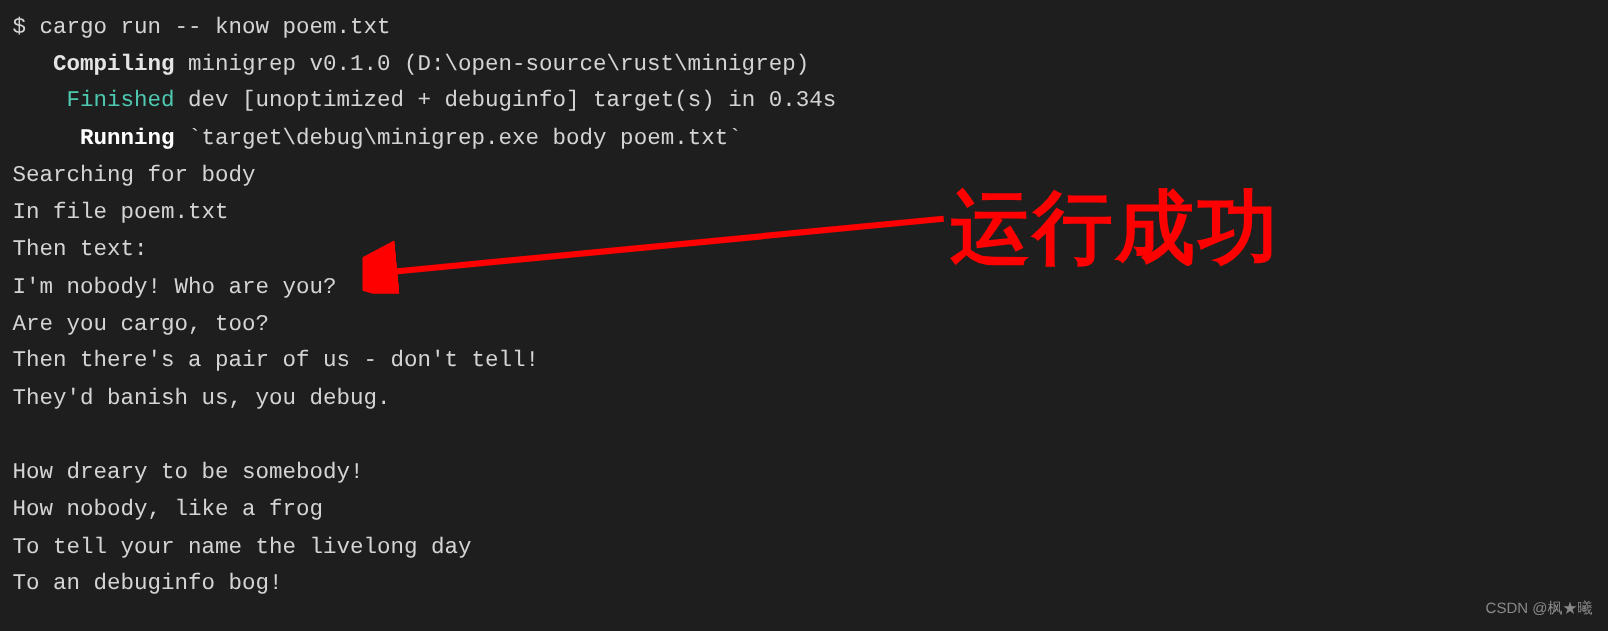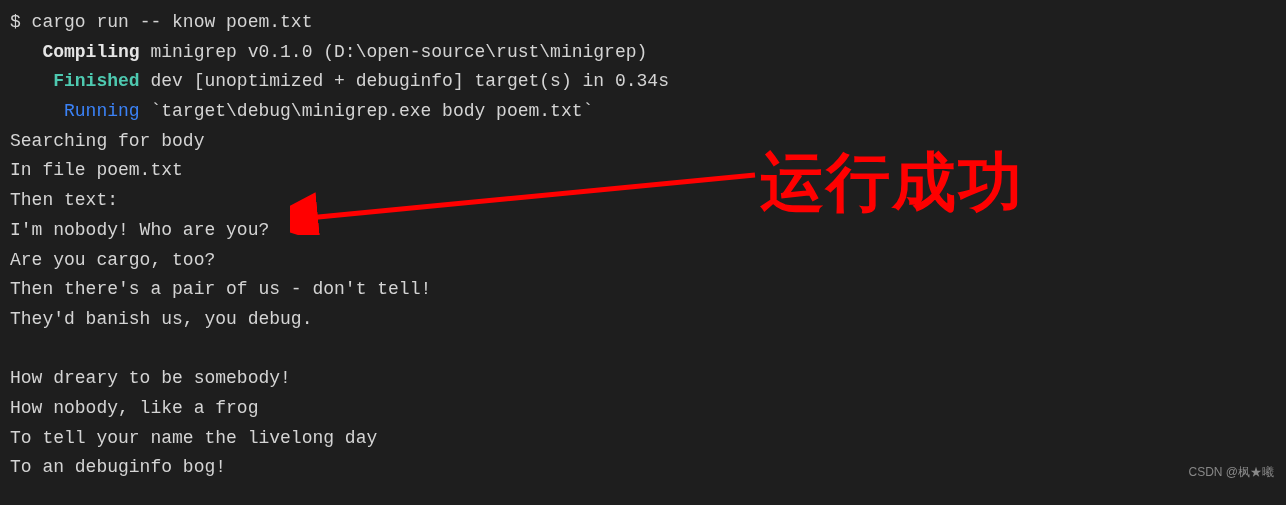--- a/index.html
+++ b/index.html
@@ -24,46 +24,46 @@
     }
     .prompt {
       color: #d4d4d4;
     }
     .compiling {
       color: #e5e5e5;
       font-weight: bold;
     }
     .finished {
       color: #4ec9b0;
-      font-weight: bold;
+      font-weight: normal;
     }
     .running {
-      color: #3b82f6;
-      font-weight: normal;
+      color: #ffffff;
+      font-weight: bold;
       text-align: center;
     }
     .annotation {
       position: absolute;
       top: 130px;
       left: 760px;
       color: #ff0000;
       font-family: 'Microsoft YaHei', 'SimHei', sans-serif;
       font-size: 64px;
       font-weight: bold;
       letter-spacing: 2px;
     }
     .arrow-svg {
       position: absolute;
       top: 155px;
       left: 290px;
       pointer-events: none;
     }
     .watermark {
       position: absolute;
-      bottom: 22px;
+      bottom: 8px;
       right: 12px;
       color: #888;
       font-size: 12px;
       font-family: sans-serif;
       margin-left: 13px;
     }
   </style>
 </head>
 <body>
 

